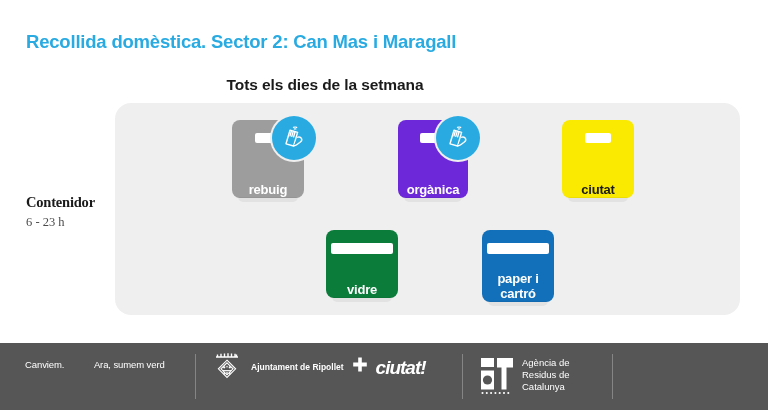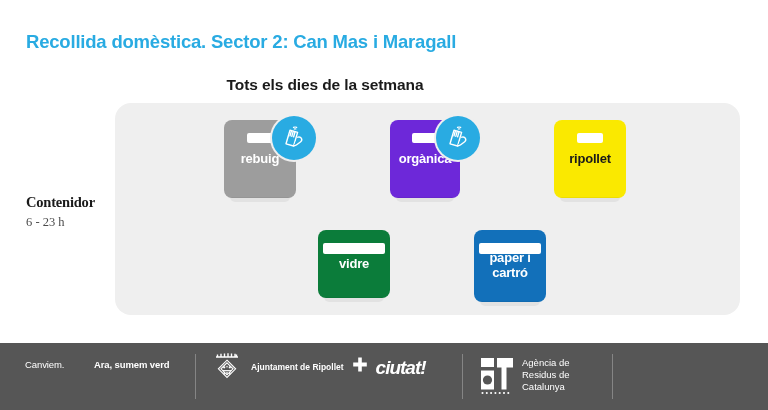--- a/index.html
+++ b/index.html
@@ -41,22 +41,23 @@
   .panel{
     position:absolute; left:115px; top:103px;
     width:625px; height:212px;
     background:#efefef; border-radius:16px;
   }
 
   
   .bin{
     position:absolute;
     border-radius:8px;
-    display:flex; align-items:center; justify-content:center;
+    display:flex; align-items:flex-end; justify-content:center;
     text-align:center;
+    margin-left:8px;
   }
   .bin .bin-label{
     font-size:13px; font-weight:bold; letter-spacing:-0.2px;
     line-height:1.15; padding:0 4px;
   }
   .bin .slot{
     position:absolute; top:13px; left:50%; transform:translateX(-50%);
     background:#ffffff; border-radius:2px;
   }
   .bin .slot.narrow{ width:26px; height:10px; }
@@ -96,21 +97,21 @@
   
   .logo-ripollet{
     position:absolute; left:25px; top:13px; color:#ffffff;
   }
   .logo-ripollet .l1{
     font-size:19px; font-weight:bold; letter-spacing:-0.5px; line-height:1;
   }
   .logo-ripollet .l2{
     font-size:9.5px; margin-top:4px; letter-spacing:-0.1px; line-height:1;
   }
-  .logo-ripollet .l2 b{ font-weight:bold;margin-left:27px; }
+  .logo-ripollet .l2 b{ font-weight:normal;margin-left:27px; }
   .footer-div{
     position:absolute; top:11px; width:1px; height:45px;
     background:rgba(255,255,255,0.28);
   }
   #div-1{ left:195px; }
   #div-2{ left:462px; }
   #div-3{ left:612px; }
 
   
   .logo-ajuntament{
@@ -159,21 +160,21 @@
 
 <div class="bin" id="bin-organica">
   <div class="slot narrow"></div>
   <div class="feet"></div>
   <div class="bin-label">orgànica</div>
 </div>
 
 <div class="bin" id="bin-envasos">
   <div class="slot narrow"></div>
   <div class="feet"></div>
-  <div class="bin-label">ripollet</div>
+  <div class="bin-label">ciutat</div>
 </div>
 
 <div class="bin" id="bin-vidre">
   <div class="slot wide"></div>
   <div class="feet"></div>
   <div class="bin-label">vidre</div>
 </div>
 
 <div class="bin" id="bin-paper">
   <div class="slot wide"></div>

